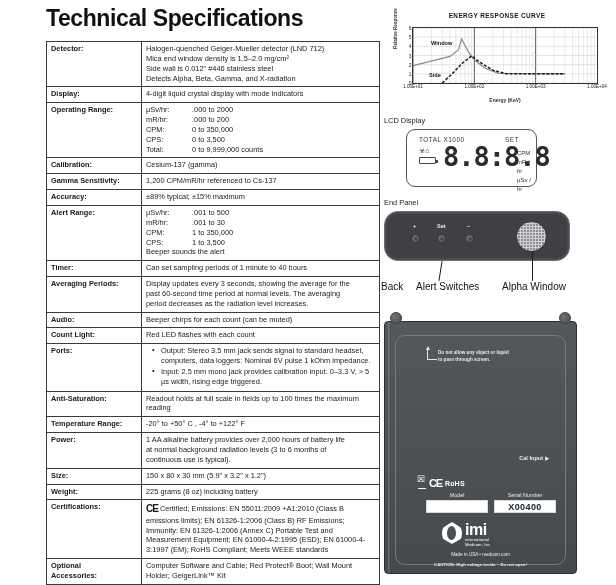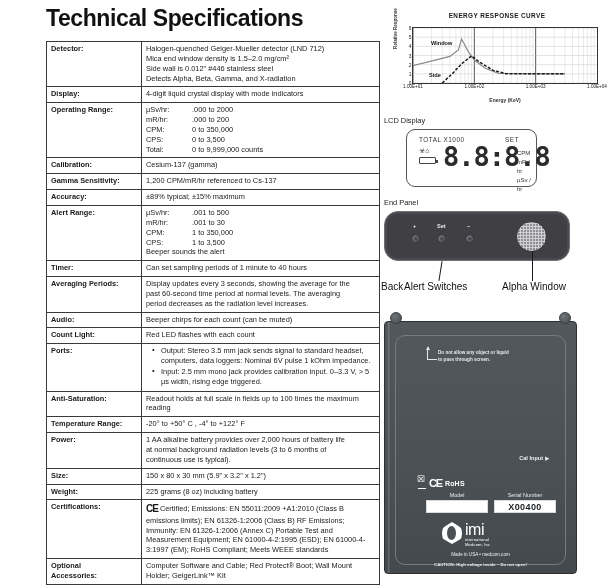--- a/index.html
+++ b/index.html
@@ -226,21 +226,21 @@
   #imi-swirl {
     width: 20px; height: 22px; border-radius: 50% 50% 45% 45%;
     background: #fff; position: relative; margin-right: 3px;
     clip-path: polygon(50% 0%, 100% 28%, 100% 74%, 50% 100%, 0% 74%, 0% 28%);
   }
   #imi-swirl:after {
     content: ""; position: absolute; left: 5px; top: 4px;
     width: 9px; height: 14px; border-radius: 50%;
     background: #4b5054;
   }
-  #imi-word { font-size: 16px; font-weight: normal; letter-spacing: -0.5px; line-height: 0.95; }
+  #imi-word { font-size: 16px; font-weight: bold; letter-spacing: -0.5px; line-height: 0.95; }
   #imi-sub { font-size: 4.2px; line-height: 1.25; letter-spacing: 0.1px; }
   #made-in {
     position: absolute; left: 0; right: 0; top: 216px;
     text-align: center; font-size: 4.6px; color: #f0f1f2;
   }
   #caution {
     position: absolute; left: 0; right: 0; top: 226px;
     text-align: center; font-size: 4.3px; color: #e8eaeb; font-weight: bold;
   }
   .fold {
@@ -538,21 +538,21 @@
         <div class="knob-lbl" style="left:28px; top:11px;">+</div>
         <div class="knob-lbl" style="left:52px; top:11px;">Set</div>
         <div class="knob-lbl" style="left:82px; top:11px;">−</div>
         <div class="knob" style="left:26px; top:22px;"></div>
         <div class="knob" style="left:52px; top:22px;"></div>
         <div class="knob" style="left:80px; top:22px;"></div>
         <div id="alpha-window"></div>
       </div>
       <div class="callout-line" style="left:56px; top:50px; height:20px; transform:rotate(9deg);"></div>
       <div class="callout-line" style="left:148px; top:40px; height:30px;"></div>
-      <div class="callout-txt" style="left:20px; top:70px;text-align:center;">Alert Switches</div>
+      <div class="callout-txt" style="left:32px; top:70px;text-align:center;">Alert Switches</div>
       <div class="callout-txt" style="left:118px; top:70px;">Alpha Window</div>
       <div class="callout-txt" style="left:-3px; top:70px;">Back</div>
     </div>
 
     <div id="device">
       <div class="fold" style="left:3px;"></div>
       <div class="screw" style="left:5px; top:-10px;"></div>
       <div class="screw" style="right:5px; top:-10px;"></div>
       <div id="device-inner">
         <div id="warn-arrow"></div>

